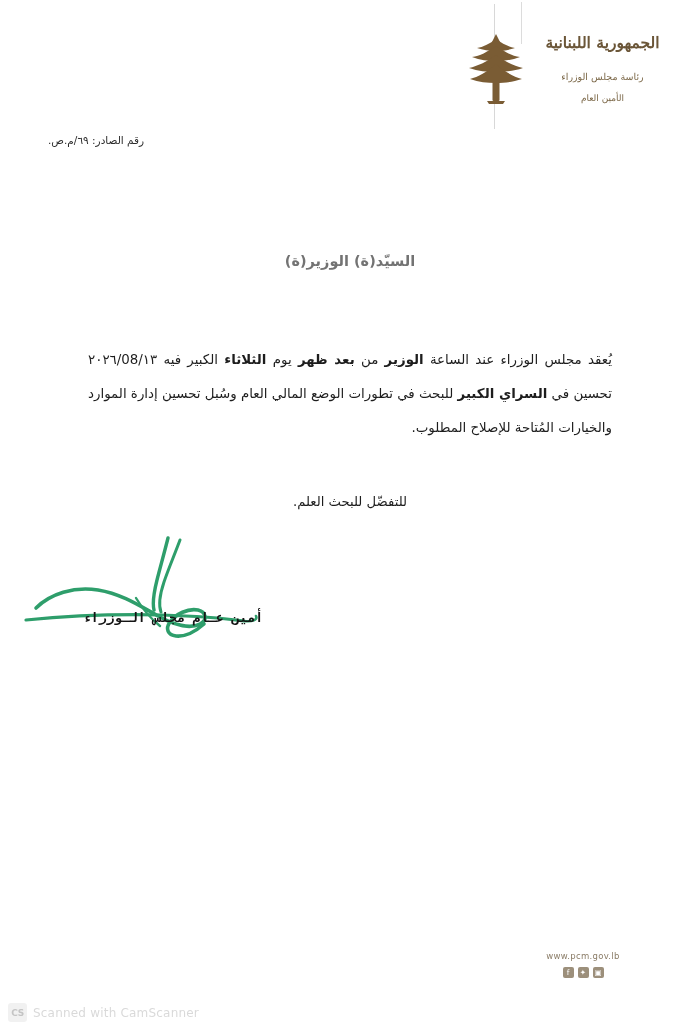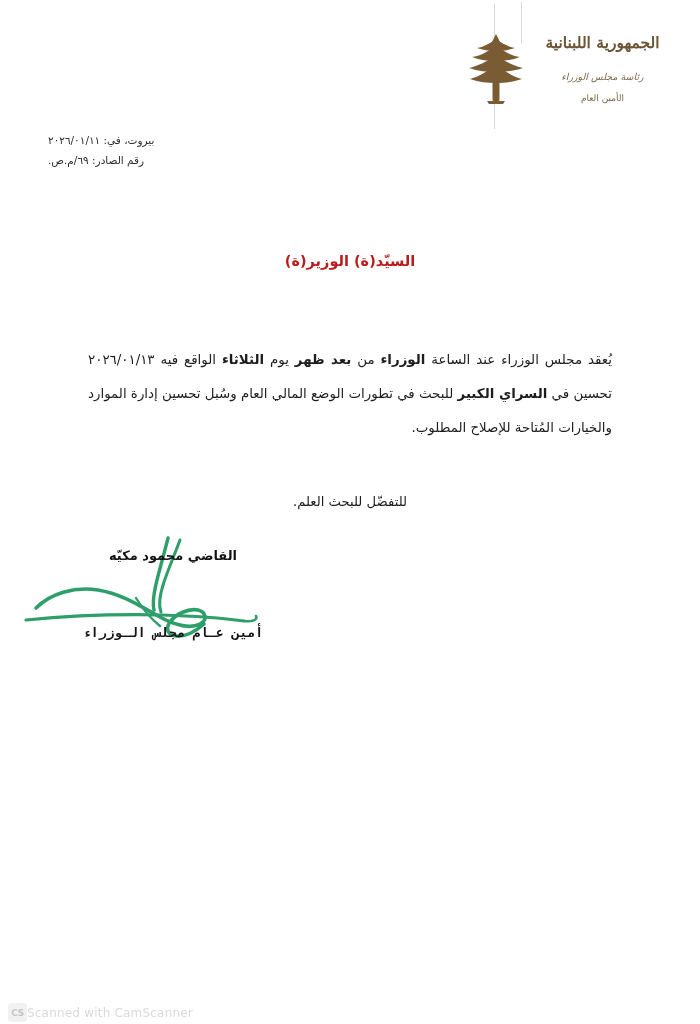--- a/index.html
+++ b/index.html
@@ -64,21 +64,20 @@
   }
   .lh-sub1, .lh-sub2 {
     font-family: "DejaVu Serif", "Liberation Serif", serif;
     color: #7a6646;
     white-space: nowrap;
   }
   .lh-sub1 {
     font-size: 9.5px;
     margin-top: 16px;
     letter-spacing: 0.4px;
-    font-style: italic;
   }
   .lh-sub2 {
     font-size: 9px;
     margin-top: 11px;
     letter-spacing: 1.1px;
   }
 
   
   .meta {
     position: absolute;
@@ -97,21 +96,21 @@
   
   .addressee {
     position: absolute;
     top: 253px;
     left: 0;
     right: 0;
     text-align: center;
     font-family: "DejaVu Sans", "Liberation Sans", sans-serif;
     font-size: 14.5px;
     font-weight: 700;
-    color: #b91c1c;
+    color: #737373;
   }
 
   
   .body-text {
     position: absolute;
     top: 343px;
     right: 88px;
     width: 524px;
     direction: rtl;
     text-align: justify;
@@ -218,20 +217,21 @@
     line-height: 1;
   }
 
   
   .scanner {
     position: absolute;
     left: 8px;
     bottom: 2px;
     display: flex;
     align-items: center;
+    gap: 6px;
     direction: ltr;
     opacity: 0.5;
   }
   .cs-badge {
     width: 19px;
     height: 19px;
     border-radius: 3px;
     background: #e4e4e4;
     color: #8a8a8a;
     font-family: "DejaVu Sans", "Liberation Sans", sans-serif;
@@ -270,52 +270,58 @@
     </svg>
 
     <div class="lh-text">
       <div class="lh-title">الجمهورية اللبنانية</div>
       <div class="lh-sub1">رئاسة مجلس الوزراء</div>
       <div class="lh-sub2">الأمين العام</div>
     </div>
   </div>
 
   <div class="meta">
-    <div>بيروت، في: ٢٠٢٦/٠١/١١</div>
     <div>رقم الصادر: ٦٩/م.ص.</div>
   </div>
 
   <div class="addressee">السيّد(ة) الوزير(ة)</div>
 
   <div class="body-text">
-    <span>يُعقد مجلس الوزراء عند الساعة </span><b>الوزراء</b><span> من </span><b>بعد ظهر</b><span> يوم </span><b>الثلاثاء</b><span> الواقع فيه </span><span>٢٠٢٦/٠١/١٣</span><span> تحسين في </span><b>السراي الكبير</b><span> للبحث في تطورات الوضع المالي العام وسُبل تحسين إدارة الموارد والخيارات المُتاحة للإصلاح المطلوب.</span>
+    <span>يُعقد مجلس الوزراء عند الساعة </span><b>الوزير</b><span> من </span><b>بعد ظهر</b><span> يوم </span><b>الثلاثاء</b><span> الكبير فيه </span><span>٢٠٢٦/08/١٣</span><span> تحسين في </span><b>السراي الكبير</b><span> للبحث في تطورات الوضع المالي العام وسُبل تحسين إدارة الموارد والخيارات المُتاحة للإصلاح المطلوب.</span>
   </div>
 
   <div class="closing">للتفضّل للبحث العلم.</div>
 
   <div class="sig-block">
-    <div class="sig-name">القاضي محمود مكيّه</div>
 
     <svg class="sig-svg-wrap" viewBox="0 0 280 110" aria-hidden="true">
       <g fill="none" stroke="#2e9e6b" stroke-linecap="round" stroke-linejoin="round">
         <path d="M150 2 C146 18 142 32 139 44 C136 56 134 66 136 74" stroke-width="3.4"></path>
         <path d="M162 4 C156 20 150 34 146 46 C142 58 140 68 143 76" stroke-width="3"></path>
         <path d="M18 72 C32 58 56 50 80 54 C104 58 122 70 140 80
                  C156 89 172 93 182 88 C190 84 188 76 180 74
                  C170 72 158 78 152 86 C147 93 150 99 158 100
                  C168 101 178 95 186 88" stroke-width="3.6"></path>
         <path d="M8 84 C48 80 96 78 144 79 C176 80 204 82 226 85" stroke-width="3.2"></path>
         <path d="M226 85 C234 86 240 84 238 80" stroke-width="2.6"></path>
         <path d="M118 62 C124 72 132 82 142 90" stroke-width="2.4"></path>
       </g>
     </svg>
 
     <div class="sig-title">أمين عـام مجلس الـوزراء</div>
   </div>
 
   <div class="footer-divider"></div>
+  <div class="footer">
+    <div class="footer-url">www.pcm.gov.lb</div>
+    <div class="social">
+      <span>f</span>
+      <span>✦</span>
+      <span>▣</span>
+    </div>
+  </div>
 
   <div class="scanner">
     <div class="cs-badge">CS</div>
     <div class="cs-text">Scanned with CamScanner</div>
   </div>
 
 </div>
 
 </body></html>

